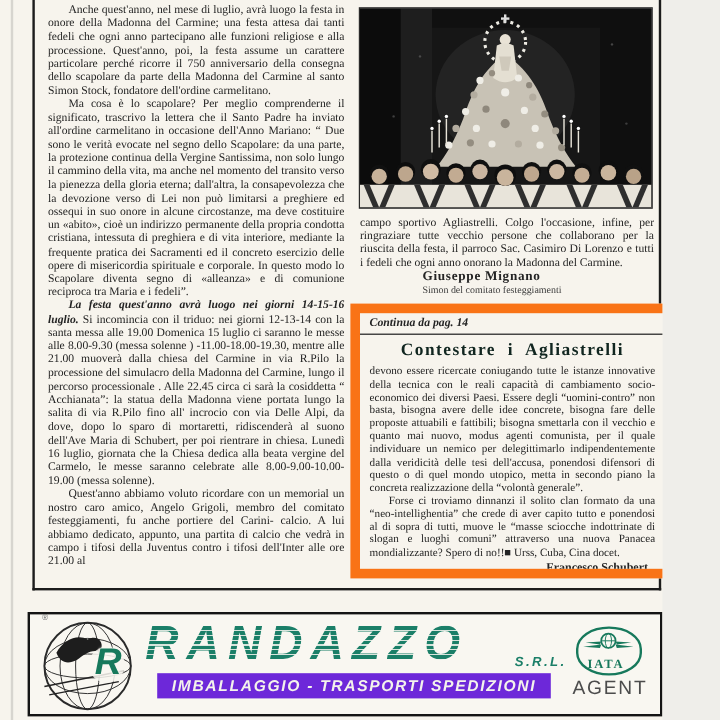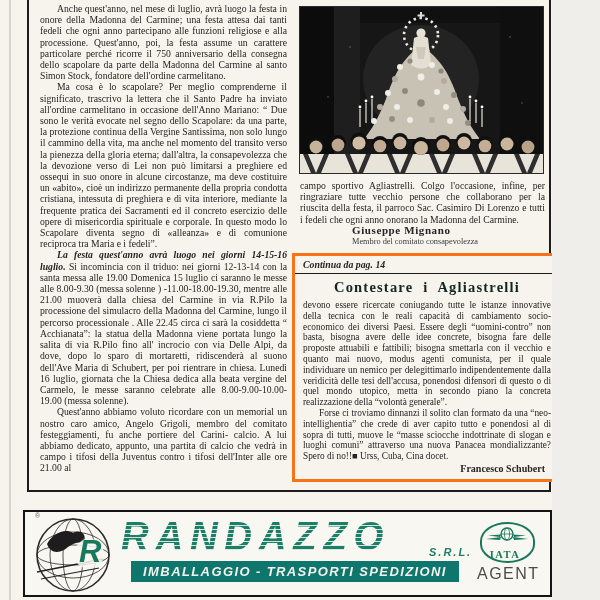--- a/index.html
+++ b/index.html
@@ -20,21 +20,21 @@
   .photo{position:absolute;left:300px;top:7px;width:243px;height:166px;background:#151515;
     outline:1px solid #2a2a2a;}
   .right-caption{position:absolute;left:300px;top:180px;width:245px;height:48px;overflow:hidden;
     font-size:9.7px;line-height:11.2px;text-align:justify;}
   .sig-block{position:absolute;left:352px;top:224px;width:200px;text-align:left;}
   .sig-name{font-weight:bold;font-size:11px;letter-spacing:.6px;}
   .sig-role{font-size:8.3px;margin-top:1px;color:#3a3a3a;}
 
   
   .contest-box{position:absolute;left:292px;top:253px;width:270px;height:229px;background:#f7f4ed;
-    border:3px solid #f97316;box-sizing:border-box;overflow:hidden;}
+    border:8px solid #f97316;box-sizing:border-box;overflow:hidden;}
   .continua{font-style:italic;font-weight:bold;font-size:9.8px;padding:3px 8px 3px;}
   .contest-rule{border-top:1.5px solid #1c1c1c;height:0;}
   .contest-title{text-align:center;font-weight:bold;font-size:14.5px;letter-spacing:1.2px;word-spacing:5px;
     margin:5px 0 4px;color:#112620;}
   .contest-body{padding:0 8px;font-size:9.3px;line-height:10.8px;text-align:justify;}
   .contest-body .p2{text-indent:16px;font-family:Liberation Serif, serif;}
   .contest-sig{text-align:right;font-weight:bold;font-size:10px;padding:1px 14px 0 0;}
 
   
   .ad-box{position:absolute;left:23px;top:510px;width:529px;height:87px;background:#f9f7f1;
@@ -44,21 +44,21 @@
   .logo-r{position:absolute;left:48px;top:18px;font-size:31px;font-weight:bold;font-style:italic;
     color:#17795c;font-family:"Liberation Sans",sans-serif;text-shadow:0 0 3px #f9f7f1,0 0 2px #f9f7f1;}
   .brand-wrap{position:absolute;left:96px;top:2px;width:322px;height:46px;}
   .brand-text{font-family:"Liberation Sans",sans-serif;font-weight:bold;font-style:italic;
     font-size:40px;letter-spacing:7px;color:#1b7f68;transform:scaleX(.96);transform-origin:left;
     white-space:nowrap;}
   .brand-stripes{position:absolute;left:-6px;top:0;right:-10px;bottom:0;pointer-events:none;
     background:repeating-linear-gradient(180deg,rgba(249,247,241,0) 0 3px,rgba(249,247,241,.85) 3px 4px);}
   .brand-suffix{position:absolute;left:404px;top:34px;font-family:Liberation Sans, sans-serif;
     font-weight:bold;font-style:italic;font-size:11px;letter-spacing:2px;color:#1b7f68;}
-  .tagline-bar{position:absolute;left:106px;top:49px;width:328px;height:21px;background:#0f766e;
+  .tagline-bar{position:absolute;left:106px;top:49px;width:328px;height:21px;background:#6d28d9;
     display:flex;align-items:center;justify-content:center;}
   .tagline{color:#f4f2ec;font-family:"Liberation Sans",sans-serif;font-weight:bold;font-style:italic;
     font-size:13px;letter-spacing:1.4px;white-space:nowrap;}
   .iata-wrap{position:absolute;left:452px;top:10px;width:60px;height:66px;text-align:center;}
   .iata-oval{position:relative;width:55px;height:41px;border:2.5px solid #17795c;border-radius:50%/46%;
     box-sizing:border-box;margin:0 auto;}
   .iata-label{position:absolute;left:0;right:4px;bottom:1px;color:#17795c;font-weight:bold;
     font-size:10.5px;letter-spacing:1.5px;font-family:"Liberation Serif",serif;}
   .agent-label{margin-top:2px;font-family:Liberation Sans, sans-serif;font-size:16px;
     letter-spacing:1.5px;color:#4c4c4c;}
@@ -179,21 +179,21 @@
         <circle cx="228" cy="138" r="8" fill="#101010"></circle>
           <circle cx="228" cy="140" r="6.4" fill="#b9a288"></circle>
       </g>
     </svg>
   </div>
 
   <div class="right-caption">campo sportivo Agliastrelli. Colgo l'occasione, infine, per ringraziare tutte vecchio persone che collaborano per la riuscita della festa, il parroco Sac. Casimiro Di Lorenzo e tutti i fedeli che ogni anno onorano la Madonna del Carmine.</div>
 
   <div class="sig-block">
     <div class="sig-name">Giuseppe Mignano</div>
-    <div class="sig-role">Membro del comitato consapevolezza</div>
+    <div class="sig-role">Simon del comitato festeggiamenti</div>
   </div>
 
   <div class="contest-box">
     <div class="continua">Continua da pag. 14</div>
     <div class="contest-rule"></div>
     <div class="contest-title">Contestare i Agliastrelli</div>
     <div class="contest-body">
       <p style="margin:0">devono essere ricercate coniugando tutte le istanze innovative della tecnica con le reali capacità di cambiamento socio-economico dei diversi Paesi. Essere degli “uomini-contro” non basta, bisogna avere delle idee concrete, bisogna fare delle proposte attuabili e fattibili; bisogna smettarla con il vecchio e quanto mai nuovo, modus agenti comunista, per il quale individuare un nemico per delegittimarlo indipendentemente dalla veridicità delle tesi dell'accusa, ponendosi difensori di questo o di quel mondo utopico, metta in secondo piano la concreta realizzazione della “volontà generale”.</p>
       <p style="margin:0" class="p2">Forse ci troviamo dinnanzi il solito clan formato da una “neo-intellighentia” che crede di aver capito tutto e ponendosi al di sopra di tutti, muove le “masse sciocche indottrinate di slogan e luoghi comuni” attraverso una nuova Panacea mondializzante? Spero di no!!■ Urss, Cuba, Cina docet.</p>
     </div>

